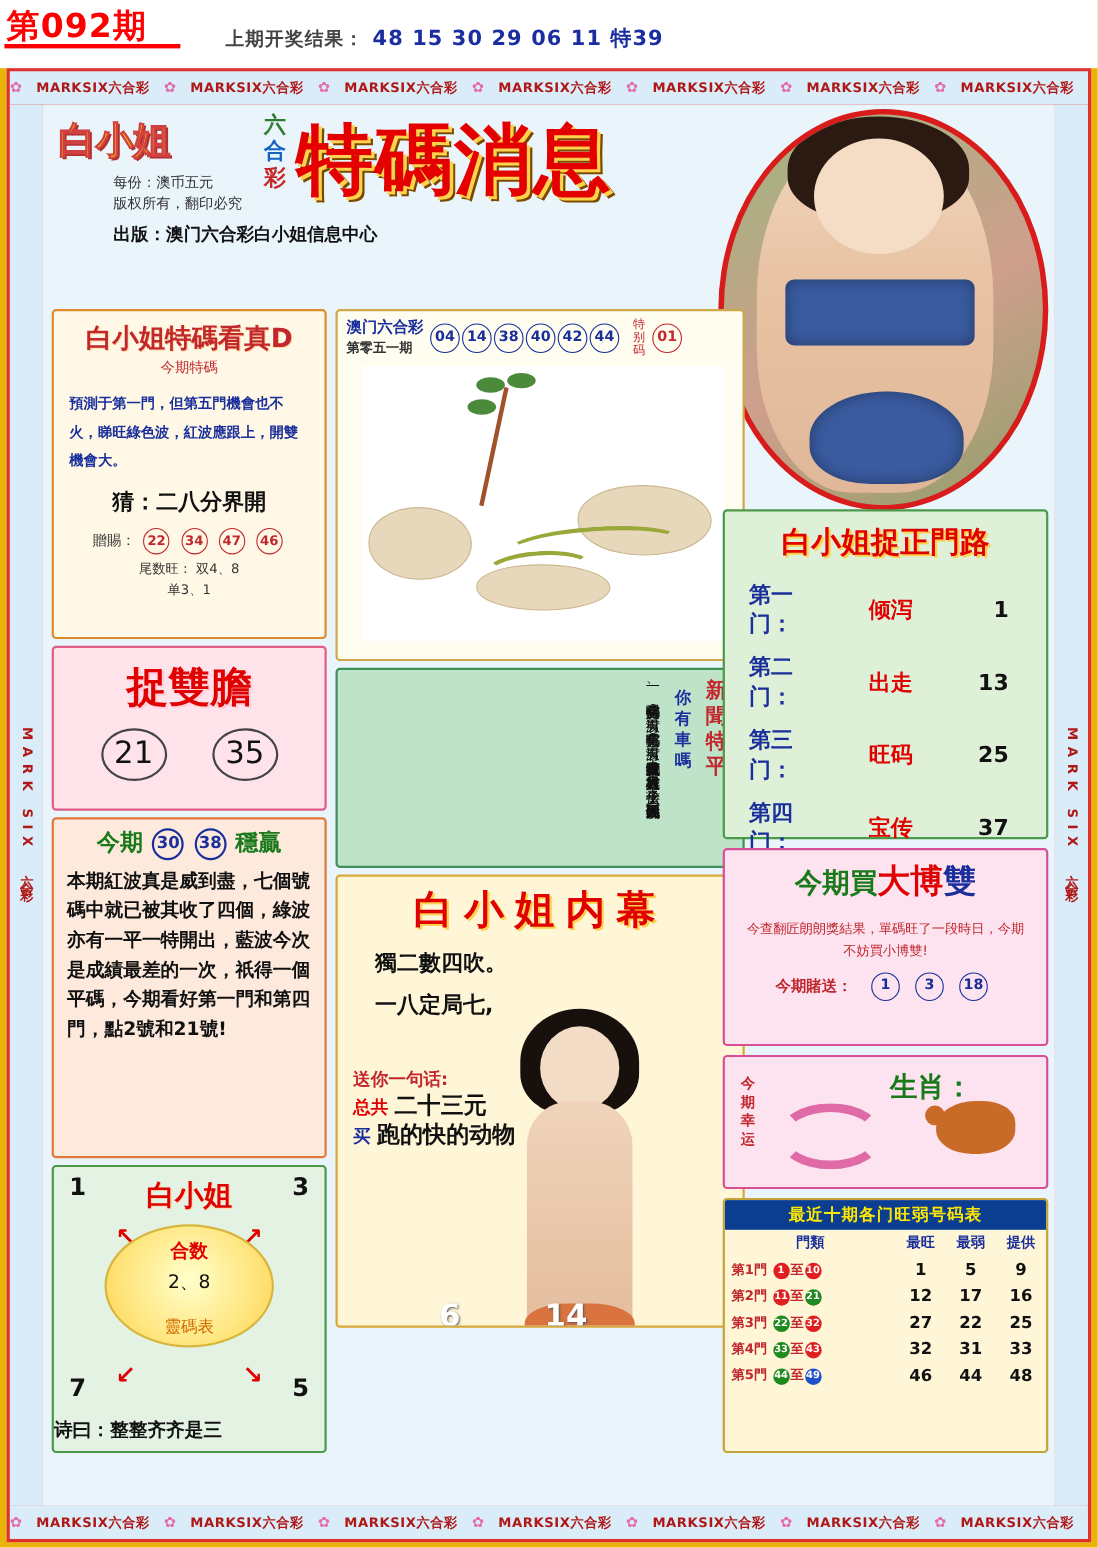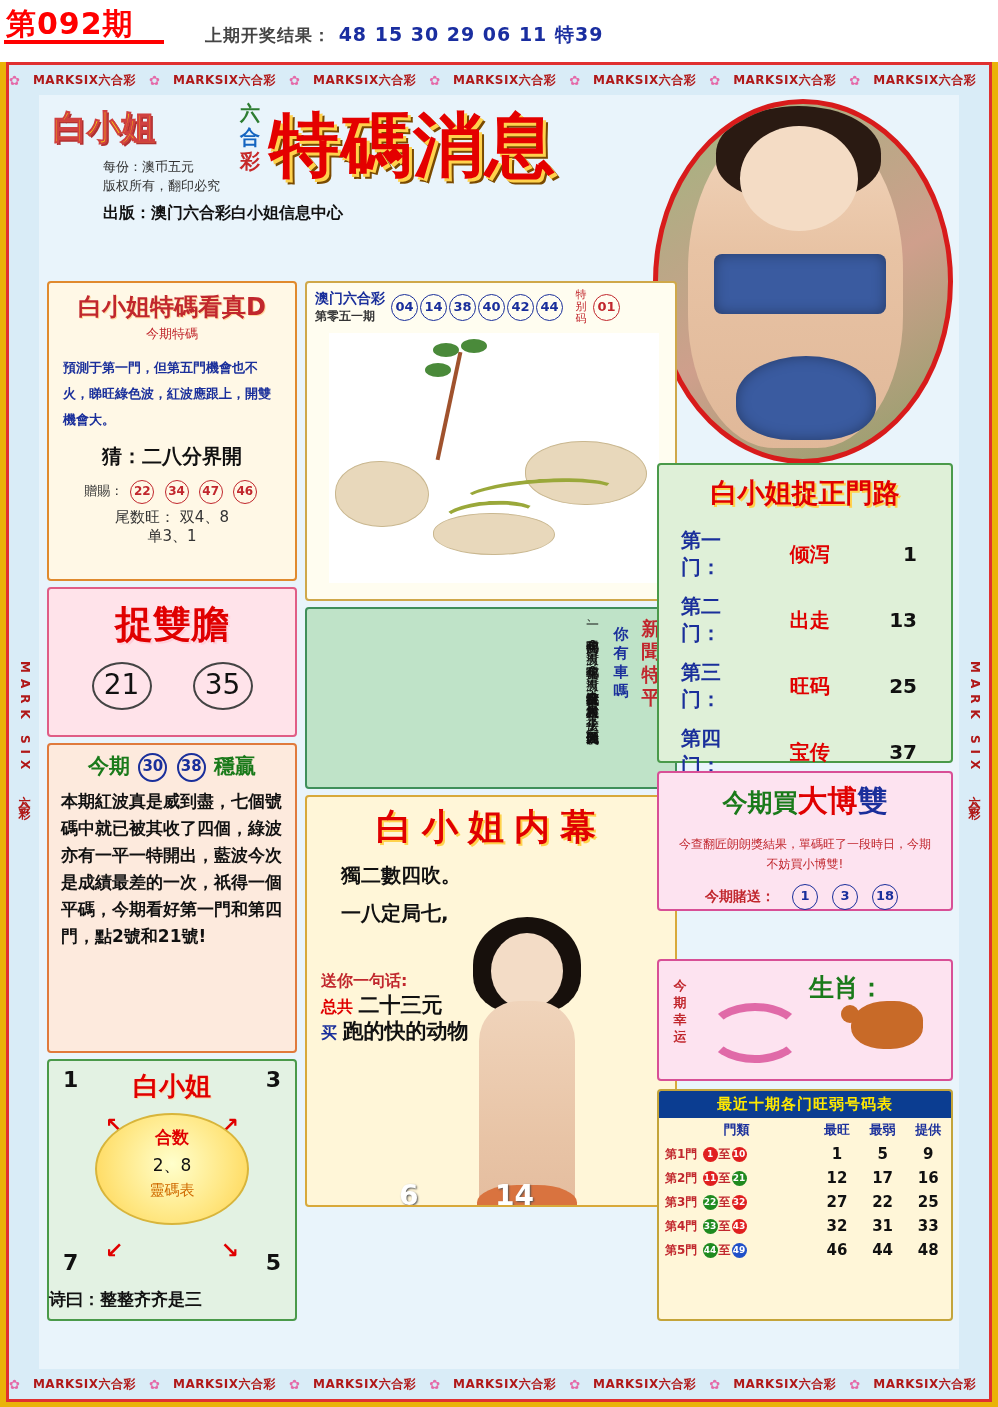--- a/index.html
+++ b/index.html
@@ -133,21 +133,21 @@
   .b-tema .t2{text-align:center;font-size:13px;color:#c1272d;margin-top:2px;}
   .b-tema .poem{
     margin:12px 14px 0 14px;font-size:13px;color:#1a2f9b;line-height:26px;font-weight:bold;
   }
   .b-tema .guess{text-align:center;font-size:20px;color:#111;font-weight:bold;margin-top:10px;}
   .b-tema .gift{margin-top:10px;font-size:13px;color:#333;text-align:center;}
   .b-tema .gift .nums span{
     display:inline-block;width:22px;height:22px;line-height:20px;border:1.5px solid #c1272d;
     border-radius:50%;text-align:center;font-size:12px;color:#c1272d;margin:0 3px;font-weight:bold;
   }
-  .b-tema .tail{font-size:15px;color:#333;text-align:center;line-height:19px;margin-top:4px;}
+  .b-tema .tail{font-size:12px;color:#333;text-align:center;line-height:19px;margin-top:4px;}
 
   
   .b-shuangdan{
     left:8px;top:492px;width:250px;height:150px;
     background:#ffe3ea;border:2px solid #e05d86;border-radius:4px;
   }
   .b-shuangdan .t{
     text-align:center;font-size:38px;font-weight:bold;color:#e00000;margin-top:10px;
     text-shadow:2px 2px 0 #ffd0dc;
   }
@@ -184,21 +184,21 @@
   .b-hetu .c3{position:absolute;left:14px;bottom:44px;font-size:22px;color:#111;font-weight:bold;}
   .b-hetu .c4{position:absolute;right:14px;bottom:44px;font-size:22px;color:#111;font-weight:bold;}
   .b-hetu .oval{
     position:absolute;left:50%;transform:translateX(-50%);top:52px;
     width:150px;height:108px;border-radius:50%;
     background:radial-gradient(circle at 50% 45%,#ffffcc 0%,#ffe680 60%,#ffd24d 100%);
     border:2px solid #d8b53b;text-align:center;
   }
   .b-hetu .oval .h1{font-size:17px;color:#e00000;font-weight:bold;margin-top:11px;}
   .b-hetu .oval .h2{font-size:17px;color:#111;margin-top:5px;}
-  .b-hetu .oval .h3{font-size:15px;color:#d06a00;margin-top:4px;}
+  .b-hetu .oval .h3{font-size:15px;color:#d06a00;margin-top:20px;}
   .b-hetu .foot{
     position:absolute;left:0;right:0;bottom:8px;text-align:left;
     font-size:17px;color:#111;font-weight:bold;
   }
   .arrow{position:absolute;color:#e00000;font-size:22px;font-weight:bold;}
 
   
   .b-macau{
     left:266px;top:186px;width:372px;height:320px;
     background:#fffdf0;border:2px solid #cfa84a;border-radius:4px;
@@ -292,21 +292,21 @@
     text-align:center;margin-top:10px;font-size:27px;font-weight:bold;color:#e00000;
     text-shadow:2px 2px 0 #ffd24d;
   }
   .b-menlu table{width:100%;margin-top:10px;border-collapse:collapse;}
   .b-menlu td{font-size:20px;padding:6px 16px;font-weight:bold;}
   .b-menlu .c-a{color:#1a2f9b;padding-left:22px;width:40%;}
   .b-menlu .c-b{color:#e00000;width:35%;}
   .b-menlu .c-c{color:#111;text-align:right;padding-right:34px;}
 
   .b-dabo{
-    right:6px;top:676px;width:296px;height:140px;
+    right:6px;top:676px;width:296px;height:180px;
     background:#fde3f0;border:2px solid #d84f96;border-radius:4px;
   }
   .b-dabo .t{text-align:center;margin-top:8px;font-size:25px;font-weight:bold;color:#1a7a1a;}
   .b-dabo .t .r{color:#e00000;font-size:30px;}
   .b-dabo .t .b{color:#1a2f9b;font-size:30px;}
   .b-dabo .p{margin:12px 16px 0 16px;font-size:12px;color:#c1272d;line-height:20px;text-align:center;}
   .b-dabo .row{display:flex;align-items:center;justify-content:center;margin-top:10px;}
   .b-dabo .row .lab{font-size:14px;color:#c1272d;font-weight:bold;margin-right:10px;}
   .b-dabo .row span.n{
     width:24px;height:24px;line-height:22px;text-align:center;border:1.5px solid #1a2f9b;border-radius:50%;

